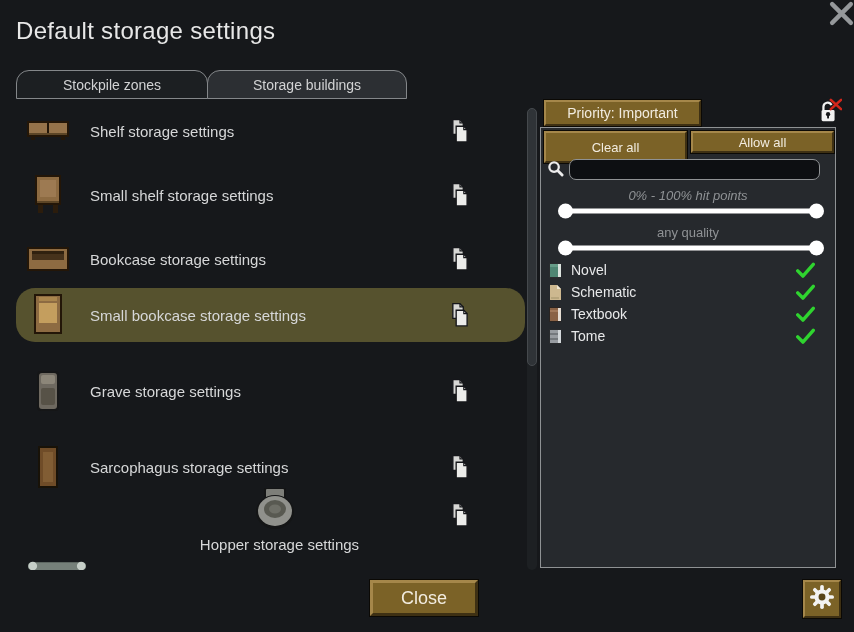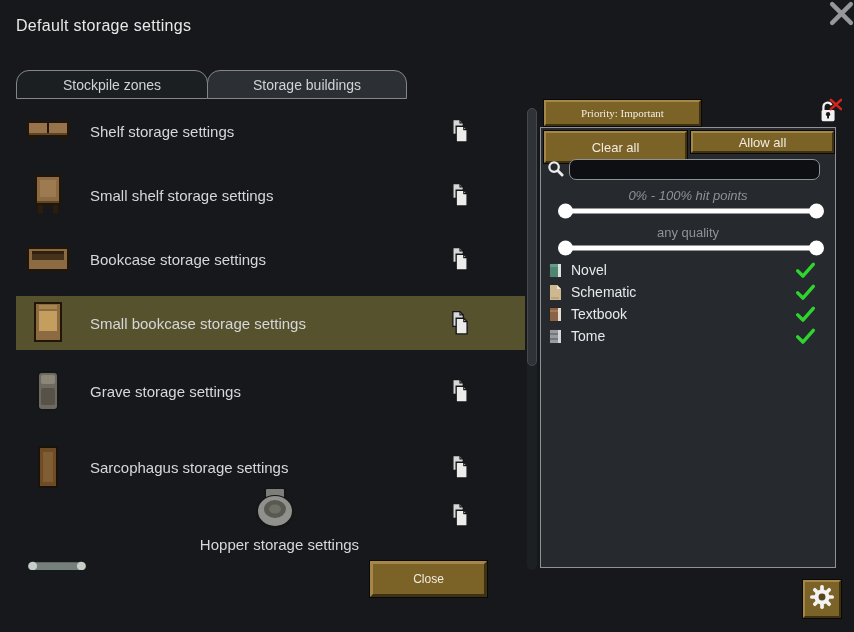--- a/index.html
+++ b/index.html
@@ -1,19 +1,19 @@
 <!DOCTYPE html>
 <html style="--dialog-bg: #16181b; --panel-bg: #26292d; --panel-border: #8f9294; --selected-row-bg: #56522e; --button-brown: #7b6227; --button-brown-light: #a5874a; --button-brown-dark: #3e3013; --check-green: #2fd42f; --text-muted: #8f9295;"><head>
 <meta charset="utf-8">
 <style>
   html,body{margin:0;padding:0;}
   body{width:854px;height:632px;font-family:"Liberation Sans",sans-serif;}
   .dialog{position:relative;width:854px;height:632px;background:var(--dialog-bg,#16181b);overflow:hidden;}
 
-  .title{position:absolute;left:16px;top:17px;font-size:16px;color:#e8e8e8;letter-spacing:.3px;}
+  .title{position:absolute;left:16px;top:17px;font-size:24px;color:#e8e8e8;letter-spacing:.3px;}
   .close-x{position:absolute;left:829px;top:1px;width:25px;height:25px;cursor:pointer;}
 
   
   .tab-bar{position:absolute;left:0;top:70px;width:854px;height:29px;}
   .tab{position:absolute;top:0;height:29px;box-sizing:border-box;border:1px solid #84878a;
        border-radius:13px 13px 0 0;display:flex;align-items:center;justify-content:center;
        font-size:14px;color:#d2d3d4;background:#1c1f22;cursor:pointer;}
   .tab:nth-child(1){left:16px;width:192px;}
   .tab:nth-child(2){left:207px;width:200px;}
   .tab.active{background:#2c2f33;z-index:2;}
@@ -35,21 +35,21 @@
   .scrollbar{position:absolute;left:527px;top:108px;width:10px;height:462px;background:#1d2023;border-radius:5px;}
   .scroll-thumb{position:absolute;left:0;top:0;width:10px;height:258px;box-sizing:border-box;
                 background:#2f3337;border:1px solid #45494d;border-radius:5px;cursor:pointer;}
 
   
   .btn{position:absolute;box-sizing:border-box;background:var(--button-brown,#7b6227);
        border:2px solid;border-color:var(--button-brown-light,#a5874a) var(--button-brown-dark,#3e3013)
        var(--button-brown-dark,#3e3013) var(--button-brown-light,#a5874a);
        box-shadow:0 0 0 1px #0b0905;color:#f2ece0;display:flex;align-items:center;justify-content:center;cursor:pointer;}
 
-  .priority-btn{left:544px;top:100px;width:157px;height:26px;font-size:11px;z-index:3;font-family:Liberation Serif, serif;}
+  .priority-btn{left:544px;top:100px;width:157px;height:26px;font-size:14px;z-index:3;}
   .lock{position:absolute;left:816px;top:98px;width:26px;height:26px;cursor:pointer;z-index:3;}
 
   
   .panel{position:absolute;left:540px;top:127px;width:296px;height:441px;box-sizing:border-box;
          background:var(--panel-bg,#26292d);border:1px solid var(--panel-border,#8f9294);}
   .clear-btn{left:3px;top:3px;width:143px;height:32px;font-size:13px;}
   .allow-btn{left:150px;top:3px;width:143px;height:22px;font-size:13px;}
   .search-icon{position:absolute;left:6px;top:32px;width:17px;height:17px;}
   .search-input{position:absolute;left:28px;top:31px;width:251px;height:21px;box-sizing:border-box;
                 background:#0d0f12;border:1px solid #8f9294;border-radius:7px;color:#e8e8e8;
@@ -69,21 +69,21 @@
 
   .allow-list{position:absolute;left:0;top:131px;width:294px;}
   .fitem{position:relative;height:22px;display:flex;align-items:center;padding-left:7px;cursor:pointer;}
   .book{width:14px;height:17px;flex:0 0 14px;}
   .book svg{width:14px;height:17px;display:block;}
   .flabel{margin-left:9px;font-size:14px;color:#e8e9ea;}
   .check{position:absolute;right:20px;top:3px;width:19px;height:16px;}
   .check svg{width:19px;height:16px;display:block;}
 
   
-  .close-btn{left:370px;top:561px;width:117px;height:36px;font-size:12px;border-width:3px;}
+  .close-btn{left:370px;top:580px;width:108px;height:36px;font-size:18px;border-width:3px;}
   .gear-btn{left:803px;top:580px;width:38px;height:38px;}
   .gear-btn svg{width:26px;height:26px;}
 </style>
 </head>
 <body>
 
 <div class="dialog">
 
   <div class="title">Default storage settings</div>
 
@@ -153,21 +153,21 @@
         <span class="rlabel">Bookcase storage settings</span>
         <span class="copy">
           <svg viewBox="0 0 20 27">
             <path d="M3,1.5 h7.5 l3.5,3.5 v12 h-11 z" fill="#d7d7d5" stroke="#15161a" stroke-width="1.4"></path>
             <path d="M10.5,1.5 v3.5 h3.5" fill="none" stroke="#15161a" stroke-width="1.2"></path>
             <path d="M6.5,8.5 h8 l3.5,3.5 v13 h-11.5 z" fill="#ececea" stroke="#15161a" stroke-width="1.4"></path>
             <path d="M14.5,8.5 v3.5 h3.5" fill="none" stroke="#15161a" stroke-width="1.2"></path>
           </svg>
         </span>
       </div>
-      <div class="srow selected" style="top: 192px;">
+      <div class="srow selected" style="top: 184px; border-radius: 19px;">
         <span class="furn">
           <svg viewBox="0 0 48 44">
             <rect x="10" y="1" width="28" height="40" fill="#231608"></rect>
             <rect x="12" y="3" width="24" height="36" fill="#8d6b42"></rect>
             <rect x="15" y="10" width="18" height="20" fill="#c49e5e"></rect>
             <rect x="15" y="4" width="18" height="4" fill="#a9854d"></rect>
           </svg>
         </span>
         <span class="rlabel">Small bookcase storage settings</span>
         <span class="copy">

